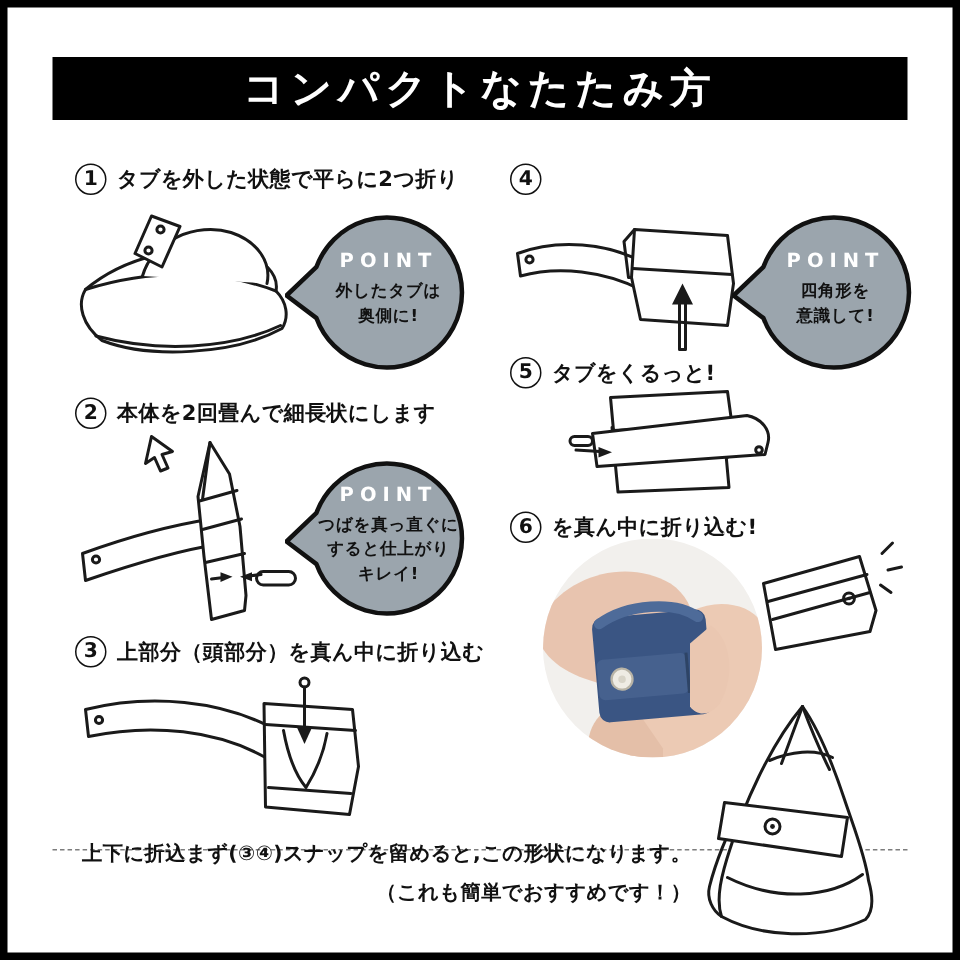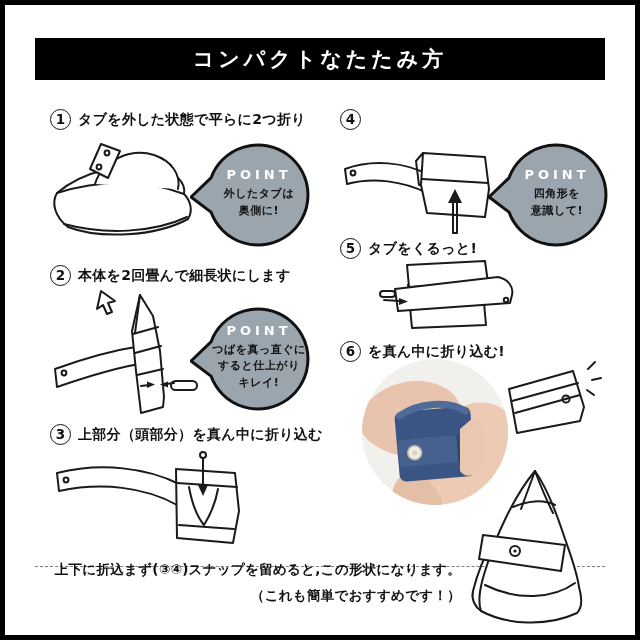--- a/index.html
+++ b/index.html
@@ -6,21 +6,21 @@
   body{font-family:"DejaVu Sans","Liberation Sans",sans-serif;}
   .page{
     position:relative;width:640px;height:640px;box-sizing:border-box;
     background:#fff;border:5px solid #000;overflow:hidden;
   }
   .header{
     position:absolute;left:30px;top:33px;width:570px;height:42px;
     background:#000;color:#fff;display:flex;align-items:center;justify-content:center;
   }
   .header h1{
-    margin:0;font-size:21px;font-weight:bold;letter-spacing:4px;color:#fff;
+    margin:0;font-size:27px;font-weight:bold;letter-spacing:4px;color:#fff;
   }
   .step{
     position:absolute;display:flex;align-items:center;gap:7px;
     color:#111;font-weight:bold;white-space:nowrap;
   }
   .stepnum{
     width:21px;height:21px;border:1.7px solid #111;border-radius:50%;
     display:flex;align-items:center;justify-content:center;
     font-size:13.5px;flex:none;box-sizing:border-box;line-height:1;
   }

